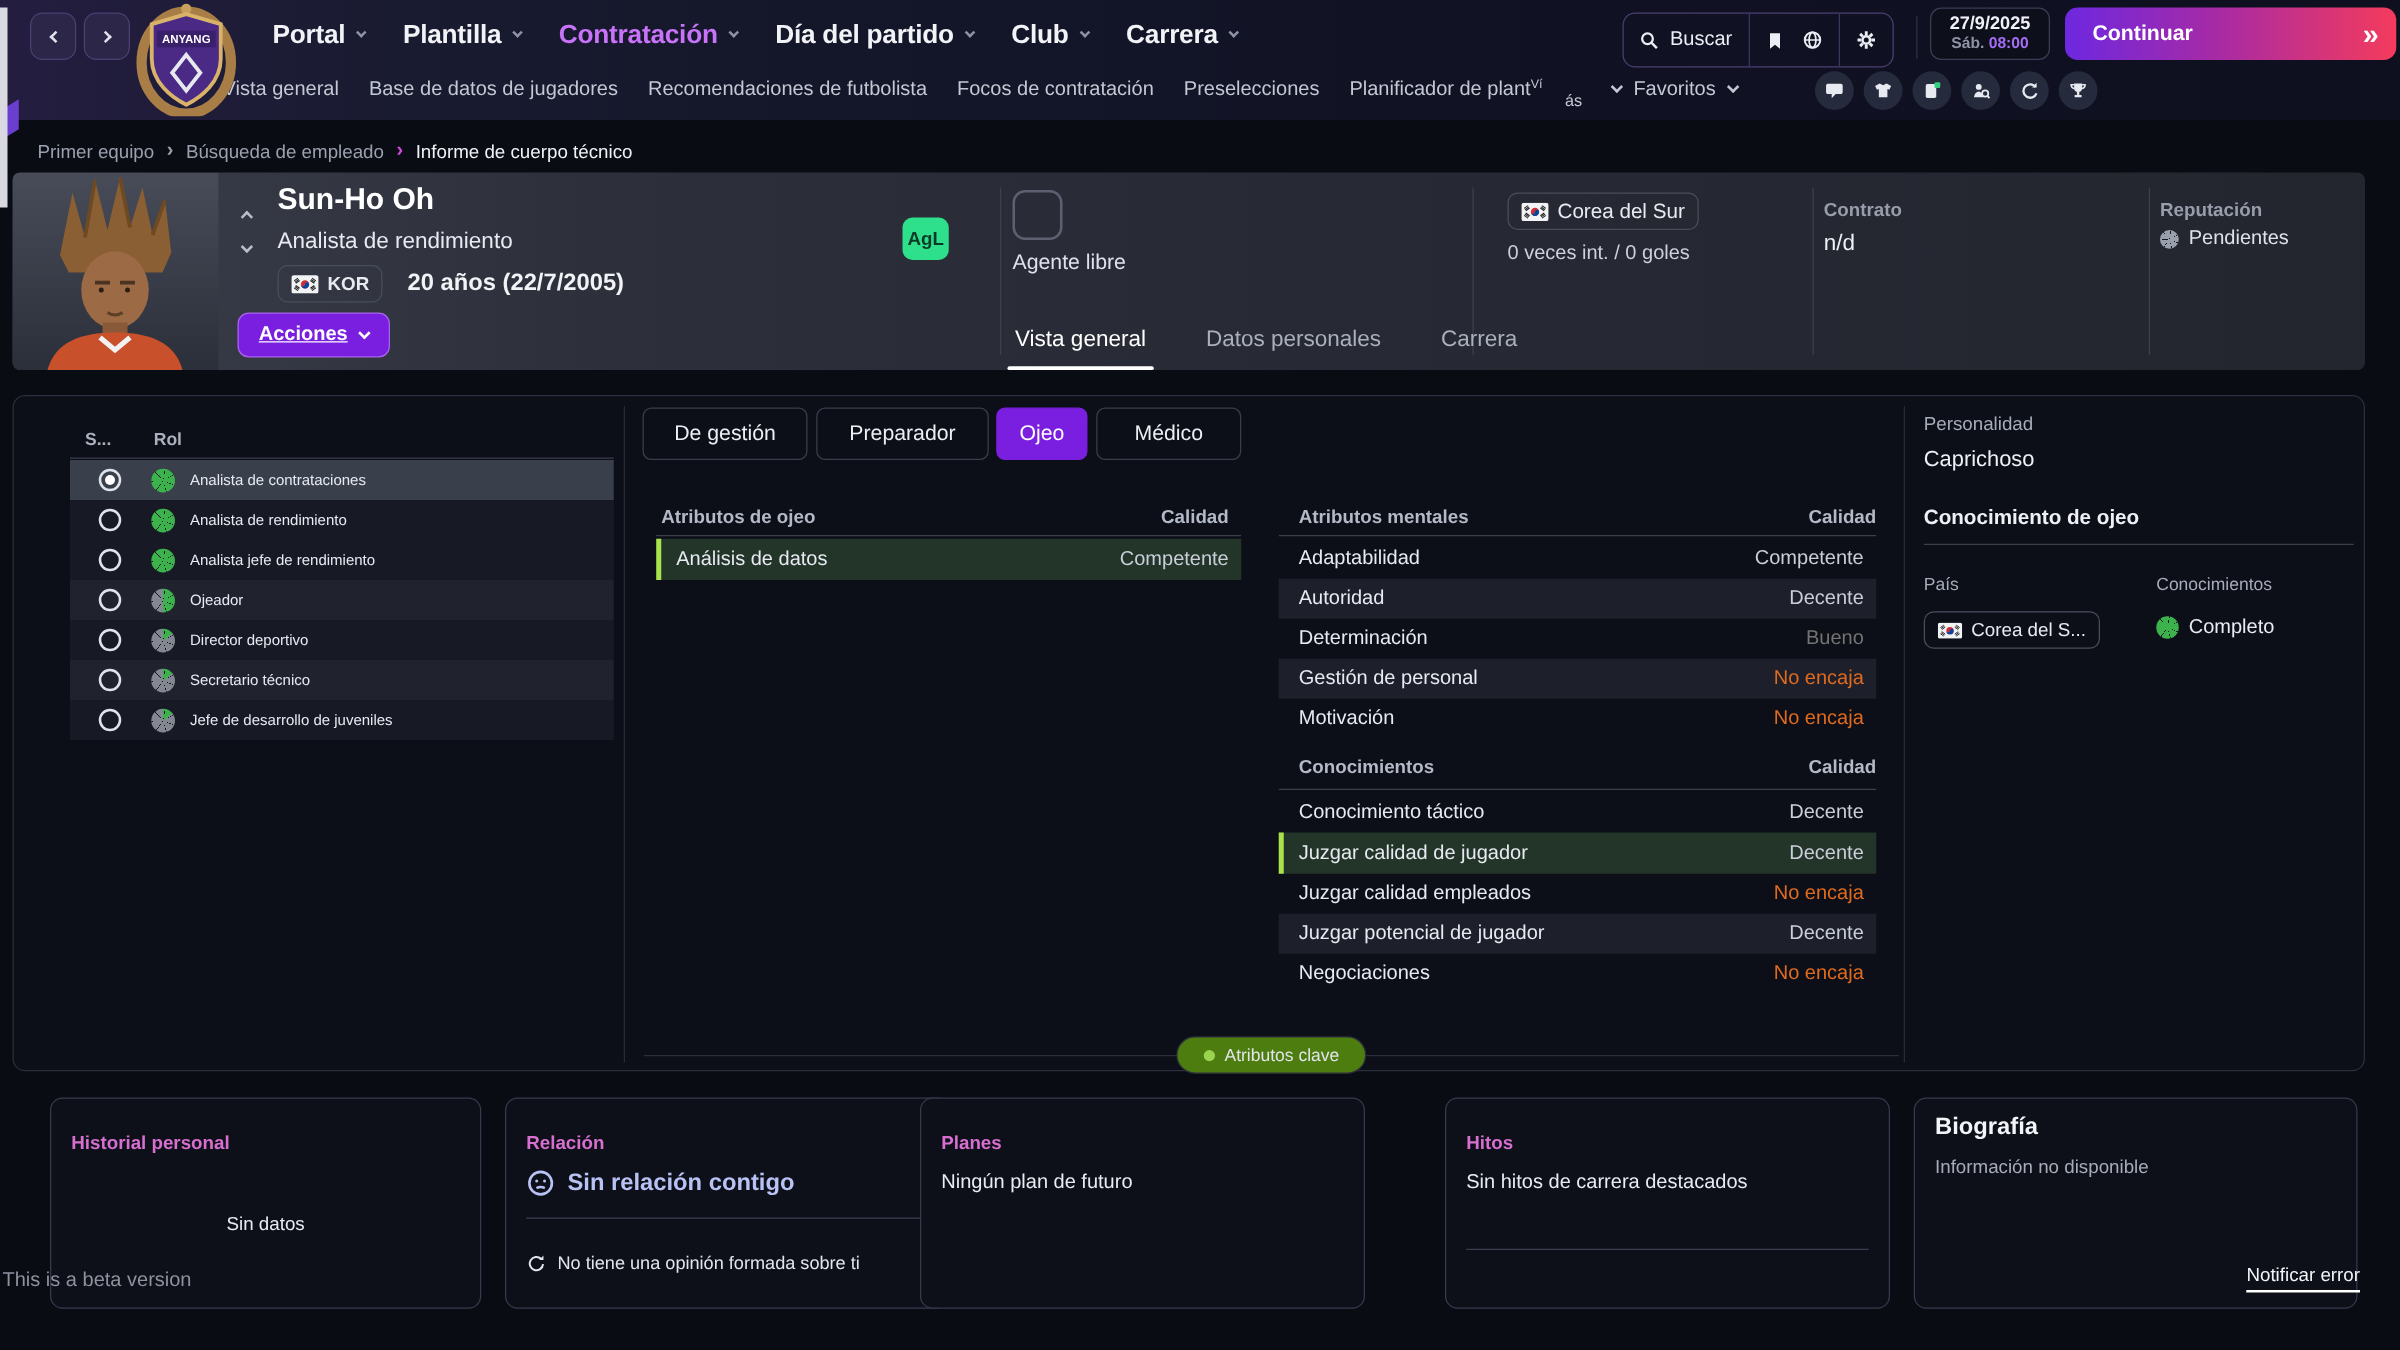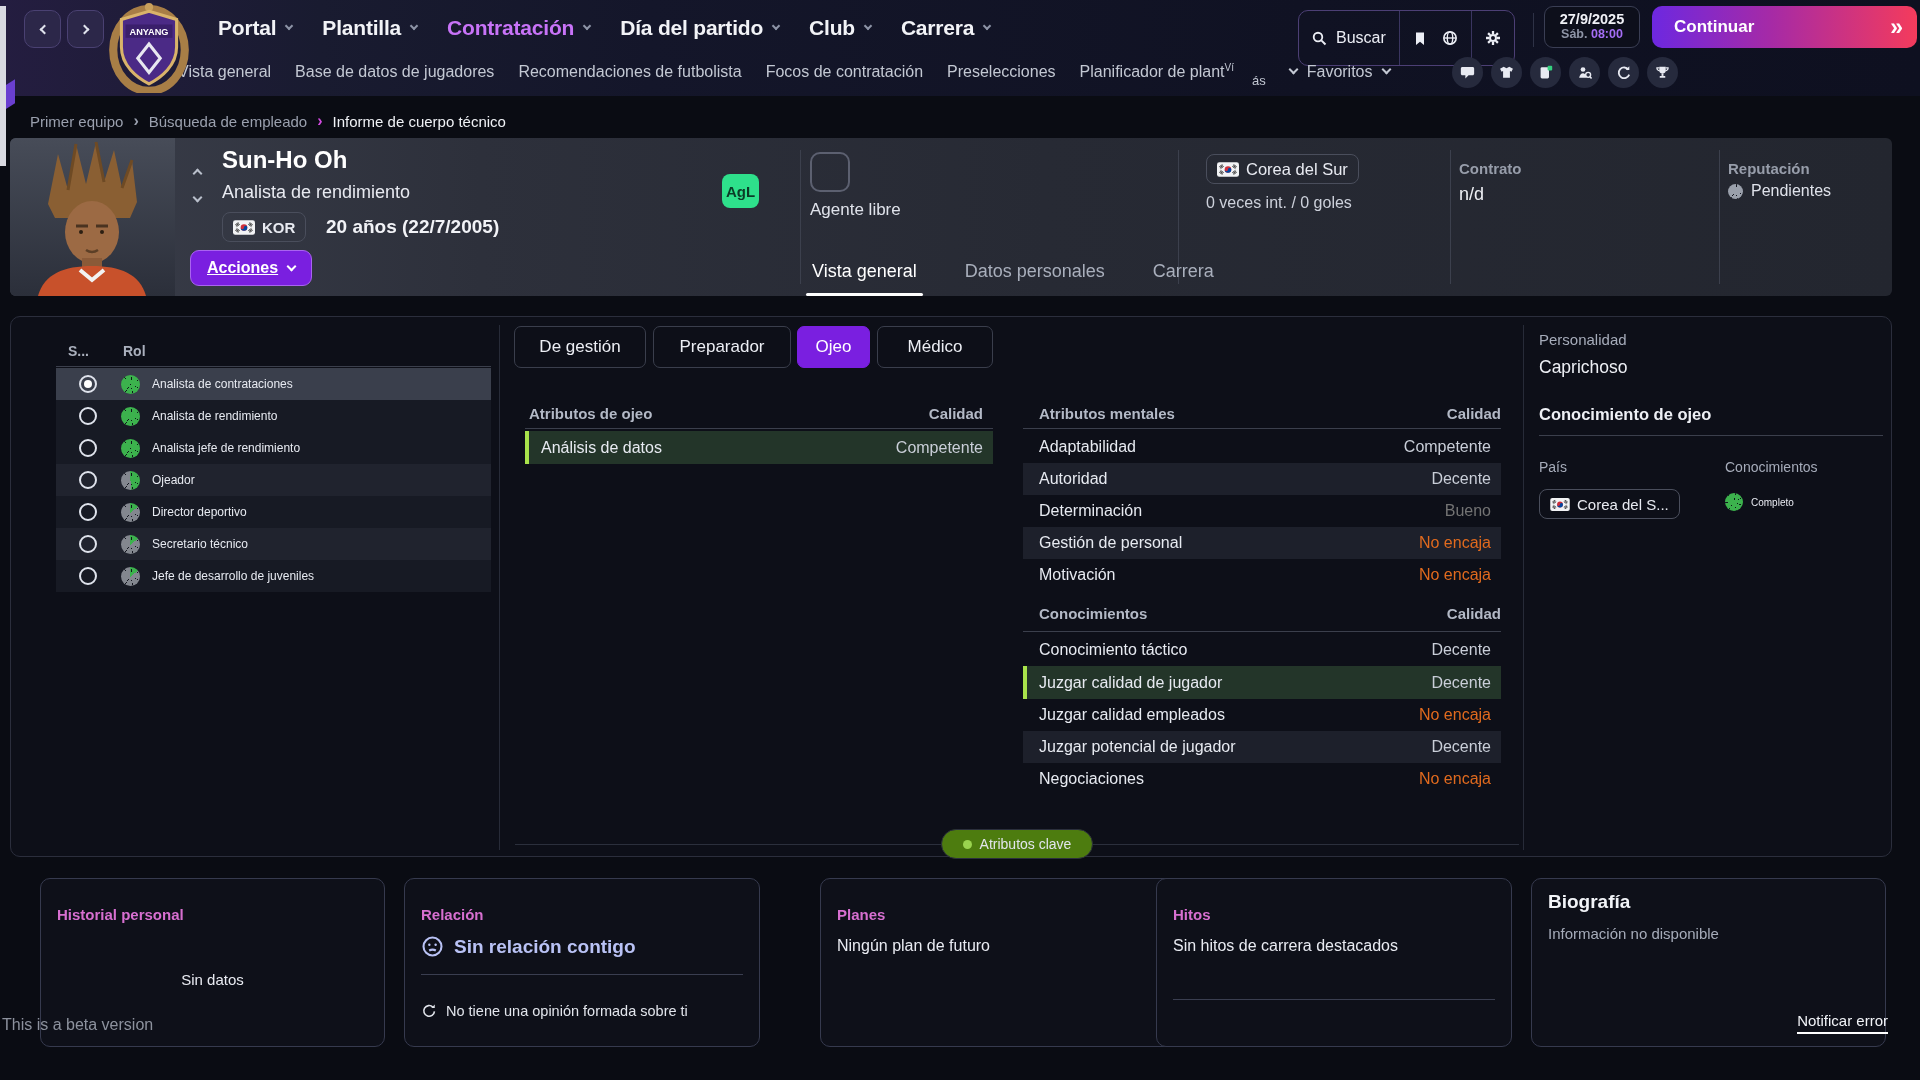--- a/index.html
+++ b/index.html
@@ -21,21 +21,21 @@
   .corner-ribbon { position:absolute; left:0; top:84px; width:15px; height:24px; background:#6a3fd0; transform:skewY(-32deg); z-index:39; }
   .navbtn { position:absolute; top:10px; width:37px; height:38px; border-radius:10px; background:#2c2749; border:1px solid #4a4172;
             color:#dfe2ec; display:flex; align-items:center; justify-content:center; cursor:pointer; }
   .crest { position:absolute; left:102px; top:1px; width:94px; height:92px; z-index:5; }
   .mainmenu { position:absolute; left:218px; top:16px; display:flex; gap:30px; align-items:center;
               color:#f2f3f7; font-weight:bold; font-size:21px; letter-spacing:-0.2px; }
   .menu-item { display:flex; align-items:center; gap:10px; cursor:pointer; white-space:nowrap; }
   .menu-item .chev { width:6px; height:6px; color:#8d93a6; }
   .menu-item.active .mlabel { color:#c873f8; }
 
-  .searchgroup { position:absolute; left:1298px; top:10px; height:56px; border:1px solid #4c3f75; border-radius:10px;
+  .searchgroup { position:absolute; left:1298px; top:10px; height:44px; border:1px solid #4c3f75; border-radius:10px;
                  display:flex; align-items:stretch; color:#eceef5; }
   .sg-sec { display:flex; align-items:center; justify-content:center; gap:9px; padding:0 13px;
             border-right:1px solid #3a3560; font-size:16px; cursor:pointer; }
   .sg-sec:last-child { border-right:none; }
   .top-sep { position:absolute; left:1533px; top:13px; width:1px; height:34px; background:#2e3246; }
 
   .datebox { position:absolute; left:1544px; top:6px; width:96px; height:42px; border:1px solid #3a3e54; border-radius:9px;
              background:#0d0f1b; text-align:center; padding-top:4px; cursor:pointer; }
   .datebox .d1 { font-size:14.5px; font-weight:bold; color:#f0f1f6; }
   .datebox .d2 { font-size:12.5px; font-weight:bold; color:#8e94a6; }
@@ -143,21 +143,21 @@
   .legend { position:absolute; left:930px; top:512px; width:152px; height:30px; border-radius:15px; background:#4d7c0f;
             border:1px solid #2b2f3c; display:flex; align-items:center; justify-content:center; gap:8px;
             font-size:14px; color:#e2e5ec; }
   .legend .dot { width:9px; height:9px; border-radius:50%; background:#9ad34f; }
 
   .sp-lbl { position:absolute; font-size:15px; color:#a6acba; }
   .sp-val { position:absolute; font-size:17.5px; color:#eef0f5; }
   .sp-head { position:absolute; font-size:16.5px; font-weight:bold; color:#eef0f5; }
   .k-chip { position:absolute; left:1528px; top:172px; font-size:15px; cursor:pointer; }
   .k-know { position:absolute; left:1714px; top:176px; display:flex; gap:8px; align-items:center;
-            font-size:10px; color:#e9ebf2; }
+            font-size:16px; color:#e9ebf2; }
 
   
   .card { position:absolute; top:878px; height:169px; background:#0e1019; border:1px solid #363a4e;
           border-radius:10px; padding:12px 16px; }
   .card-title { font-size:15px; font-weight:bold; color:#d76fd0;margin-top:15px; }
   .bio-title { font-size:19px; font-weight:bold; color:#f2f4f8; }
   .card-body { margin-top:14px; font-size:16px; color:#e9ebf2; }
   .card-body.dim { font-size:15px; color:#a6acba; margin-top:12px; }
   .c-center { position:absolute; left:0; right:0; top:92px; text-align:center; font-size:15px; color:#e9ebf2; }
   .rel-line { display:flex; gap:10px; align-items:center; margin-top:12px; font-size:19px; font-weight:bold; color:#b9c2f5; }
@@ -595,21 +595,21 @@
     <div class="card-div" style="top:95px"></div>
     <div class="rel-note">
       <svg width="16" height="16" viewBox="0 0 15 15">
         <path d="M12.6 7.8a5 5 0 1 1-1.5-4" fill="none" stroke="#e2e5ec" stroke-width="1.5"></path>
         <path d="M12.9 1.4v3.2H9.7z" fill="#e2e5ec"></path>
       </svg>
       <span>No tiene una opinión formada sobre ti</span>
     </div>
   </section>
 
-  <section class="card" style="left:820px;width:412px">
+  <section class="card" style="left:736px;width:356px">
     <div class="card-title">Planes</div>
     <div class="card-body">Ningún plan de futuro</div>
   </section>
 
   <section class="card" style="left:1156px;width:356px">
     <div class="card-title">Hitos</div>
     <div class="card-body">Sin hitos de carrera destacados</div>
     <div class="card-div" style="top:120px"></div>
   </section>
 

